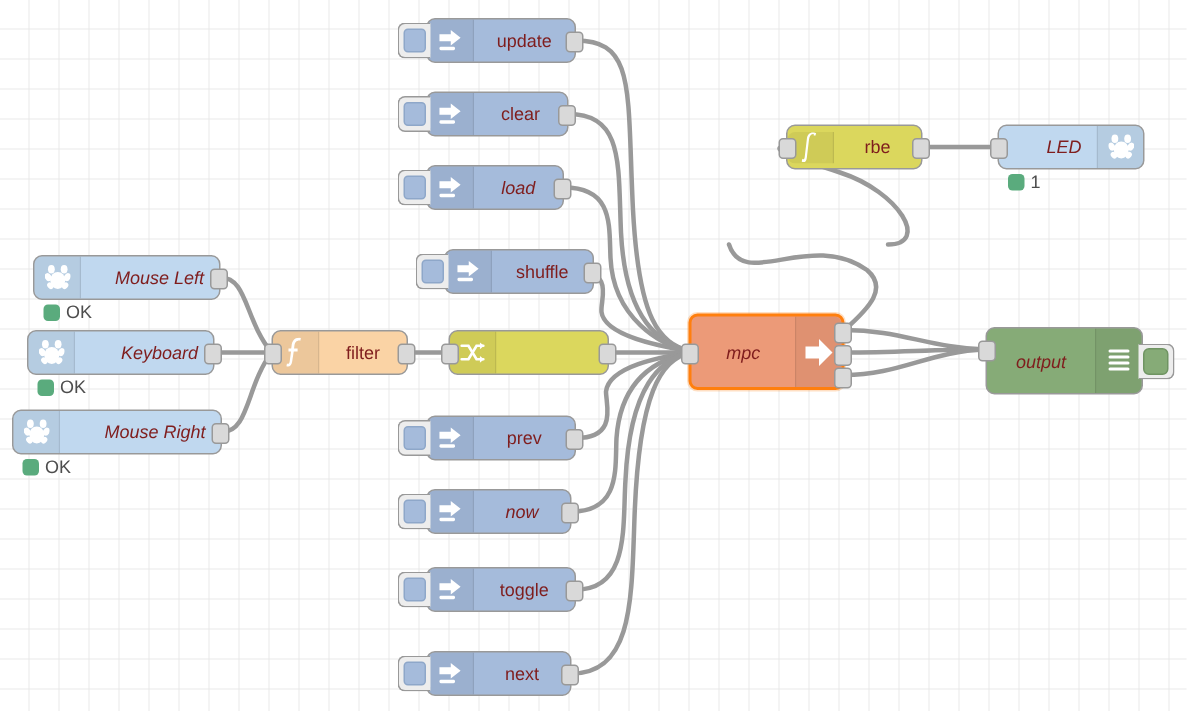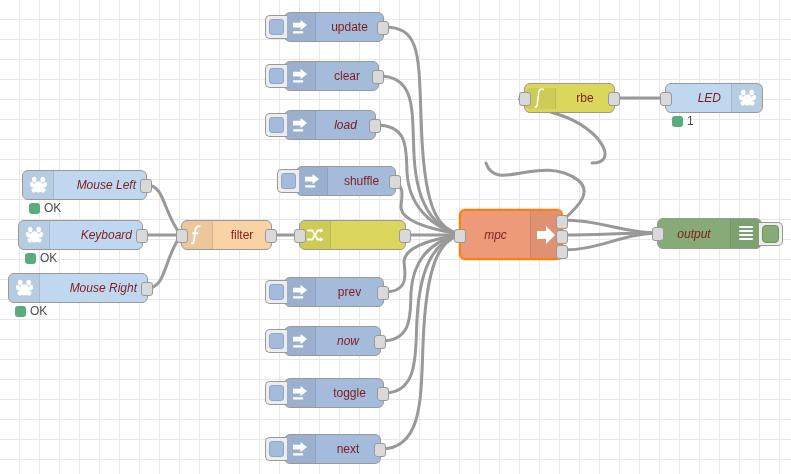--- a/index.html
+++ b/index.html
@@ -399,21 +399,21 @@
       <svg width="20" height="22" viewBox="0 0 20 22" fill="#ffffff">
         <path d="M1 7h9V2l9 9-9 9v-5H1z"></path>
       </svg>
     </div>
     <div class="port in" style="top:18px;left:-7px;"></div>
     <div class="port out" style="top:4px;right:-7px;"></div>
     <div class="port out" style="top:19px;right:-7px;"></div>
     <div class="port out" style="top:34px;right:-7px;"></div>
   </div>
 
-  <div class="node n-debug italic" style="left:657px;top:218px;width:105px;height:31px;">
+  <div class="node n-debug italic" style="left:657px;top:218px;width:105px;height:45px;">
     <div class="body center">output</div>
     <div class="icontray right">
       <svg width="16" height="18" viewBox="0 0 16 18" fill="#ffffff">
         <rect x="1" y="1" width="14" height="2" rx="1"></rect>
         <rect x="1" y="5" width="14" height="2" rx="1"></rect>
         <rect x="1" y="9" width="14" height="2" rx="1"></rect>
         <rect x="1" y="13" width="14" height="2" rx="1"></rect>
       </svg>
     </div>
     <div class="port in" style="top:8px;"></div>

